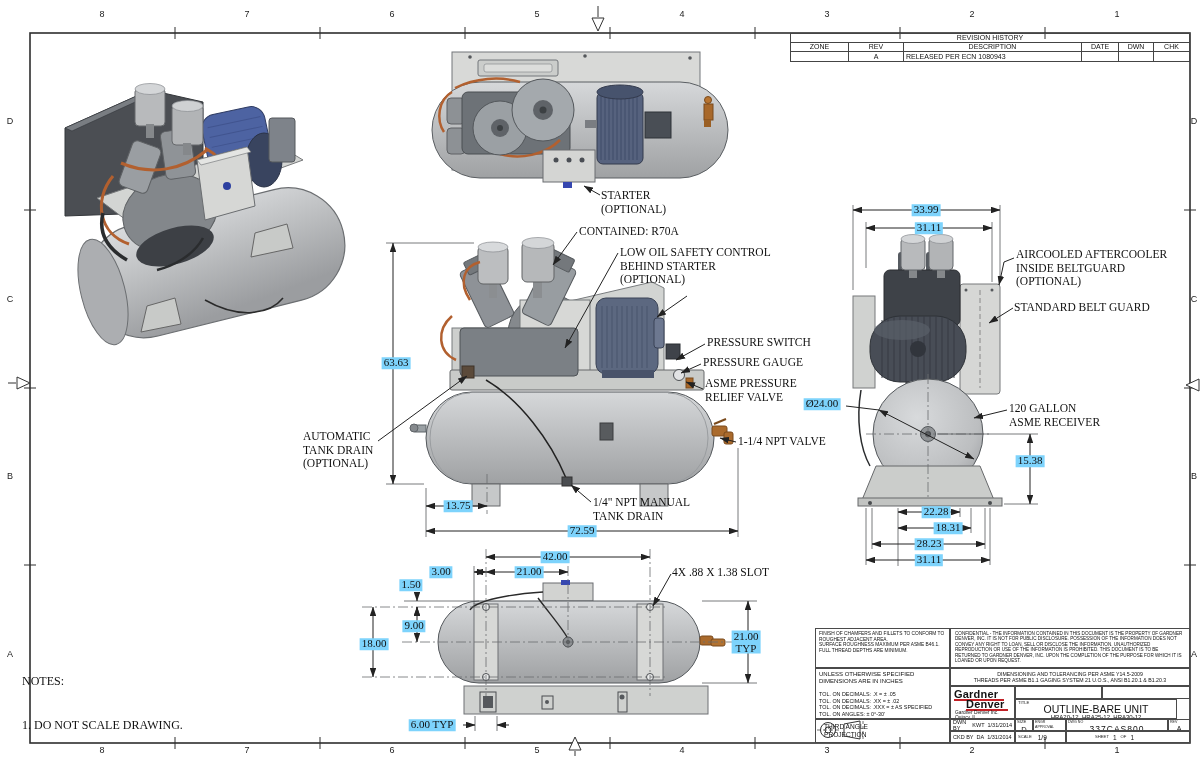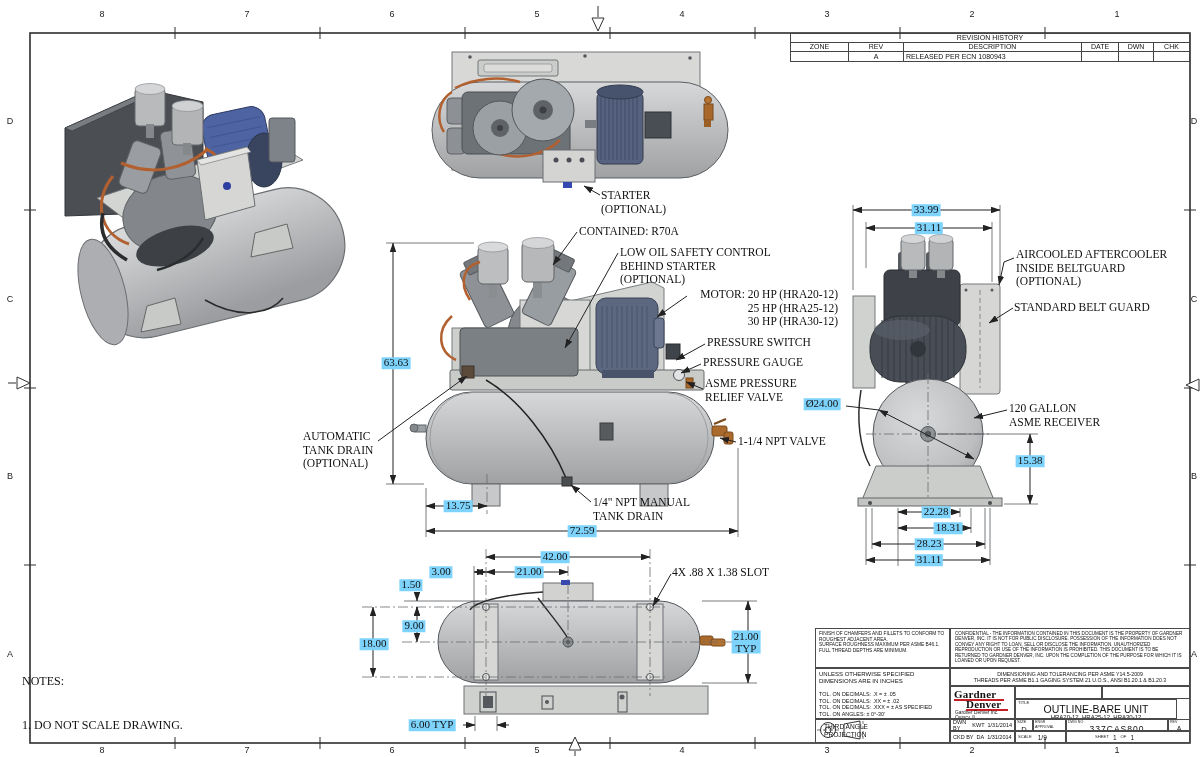--- a/index.html
+++ b/index.html
@@ -22,21 +22,21 @@
        line-height:8px;text-align:center;overflow:hidden;}
   .rev .rrow>div:last-child{border-right:none;}
   .rev .rrow.last>div{border-bottom:none;height:9px;line-height:9px;}
   .rev .desc{text-align:left !important;padding-left:2px;}
   
   .tb{position:absolute;left:815px;top:628px;width:375px;height:115px;box-sizing:border-box;color:#111;}
   .cell{position:absolute;box-sizing:border-box;border:1px solid #4a4a4a;overflow:hidden;}
   .tiny{font-size:4.8px;line-height:5.6px;white-space:pre;}
   .tiny2{font-size:4.6px;line-height:5.4px;}
   .lbl{font-size:4.2px;line-height:4.6px;color:#222;}
-  .logo1{font-weight:bold;font-size:11px;line-height:10px;letter-spacing:.2px;font-family:Liberation Serif, serif;}
+  .logo1{font-weight:bold;font-size:11px;line-height:10px;letter-spacing:.2px;}
   .redbar{position:absolute;height:1.6px;}
 </style>
 </head>
 <body>
 
 <div class="canvas">
 
 <svg width="1200" height="757" viewBox="0 0 1200 757">
   <defs>
     <marker id="ar" viewBox="0 0 10 7" refX="9.6" refY="3.5" markerWidth="9.5" markerHeight="6.6" orient="auto-start-reverse">
@@ -469,23 +469,20 @@
     <div></div>
   </div>
 </div>
 
 <div class="t callout" style="left:601px;top:189px">STARTER
 (OPTIONAL)</div>
 <div class="t callout" style="left:579px;top:225px">CONTAINED: R70A</div>
 <div class="t callout" style="left:620px;top:246px">LOW OIL SAFETY CONTROL
 BEHIND STARTER
 (OPTIONAL)</div>
-<div class="t callout motor-callout" style="left:688px;top:288px">MOTOR: 20 HP (HRA20-12)
-25 HP (HRA25-12)
-30 HP (HRA30-12)</div>
 <div class="t callout" style="left:707px;top:336px">PRESSURE SWITCH</div>
 <div class="t callout" style="left:703px;top:356px">PRESSURE GAUGE</div>
 <div class="t callout" style="left:705px;top:377px">ASME PRESSURE
 RELIEF VALVE</div>
 <div class="t callout" style="left:738px;top:435px">1-1/4 NPT VALVE</div>
 <div class="t callout" style="left:303px;top:430px">AUTOMATIC
 TANK DRAIN
 (OPTIONAL)</div>
 <div class="t callout" style="left:593px;top:496px">1/4" NPT MANUAL
 TANK DRAIN</div>

